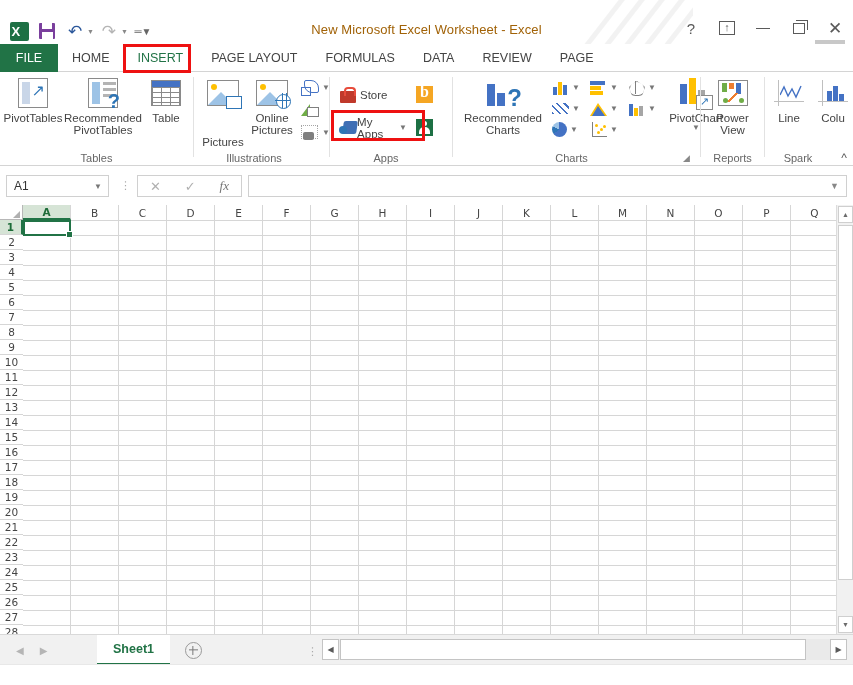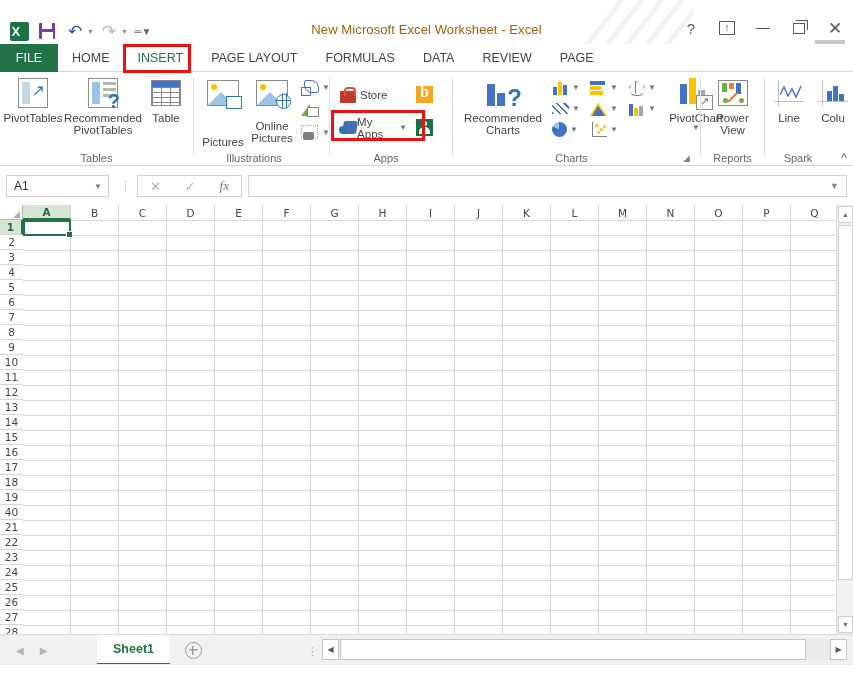--- a/index.html
+++ b/index.html
@@ -494,21 +494,21 @@
         <div class="bigbtn" style="width:50px;gap:24px;">
           <span class="ico">
               <span class="ic pic-ico">
                 <i></i>
                 <b></b>
                 <s></s>
               </span>
             </span>
           <span class="lbl">Pictures</span>
         </div>
-        <div class="bigbtn" style="width:48px;gap:8px;">
+        <div class="bigbtn" style="width:48px;">
           <span class="ico">
               <span class="ic pic-ico">
                 <i></i>
                 <b></b>
                 <span class="globe-ico"></span>
               </span>
             </span>
           <span class="lbl">Online Pictures</span>
         </div>
         <div style="display:flex; flex-direction:column; gap:3px; padding-top:4px; margin-left:2px;">
@@ -738,21 +738,21 @@
         <div class="rowcell">10</div>
         <div class="rowcell">11</div>
         <div class="rowcell">12</div>
         <div class="rowcell">13</div>
         <div class="rowcell">14</div>
         <div class="rowcell">15</div>
         <div class="rowcell">16</div>
         <div class="rowcell">17</div>
         <div class="rowcell">18</div>
         <div class="rowcell">19</div>
-        <div class="rowcell">40</div>
+        <div class="rowcell">20</div>
         <div class="rowcell">21</div>
         <div class="rowcell">22</div>
         <div class="rowcell">23</div>
         <div class="rowcell">24</div>
         <div class="rowcell">25</div>
         <div class="rowcell">26</div>
         <div class="rowcell">27</div>
         <div class="rowcell">28</div>
       </div>
     <div class="cells">

